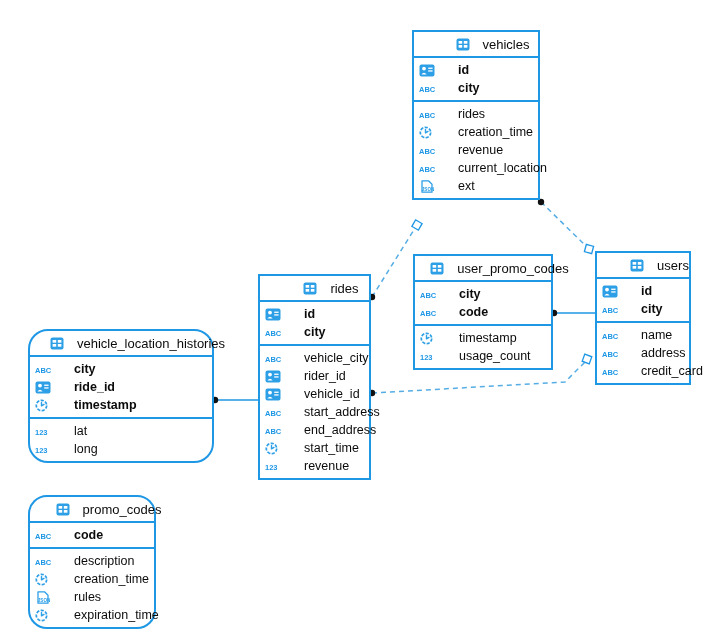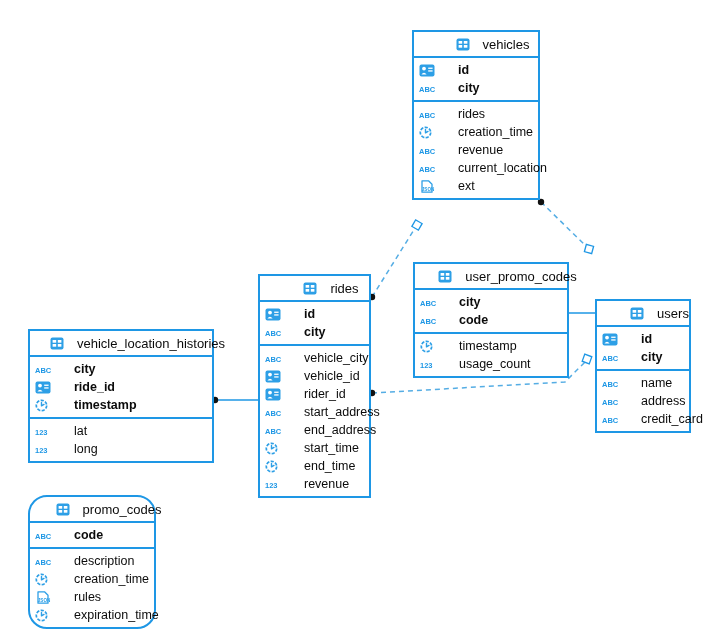--- a/index.html
+++ b/index.html
@@ -120,21 +120,21 @@
             <span class="cicon">
               <svg width="16" height="13" viewBox="0 0 16 13" xmlns="http://www.w3.org/2000/svg">
                 <path d="M3,0.8 h6.5 l3.5,3.4 v8 h-10 z" fill="#fff" stroke="#2d9fe6" stroke-width="1.3" stroke-linejoin="round"></path>
                 <text x="2.8" y="11.2" font-family="Liberation Sans,sans-serif" font-size="4.6" font-weight="bold" fill="#2d9fe6">JSON</text>
               </svg>
             </span>
             <span class="clbl">ext</span>
           </div>
         </div>
       </div>
-      <div class="table" style="left: 413px; top: 262px; width: 156px;">
+      <div class="table" style="left: 413px; top: 254px; width: 140px;">
         <div class="hdr">
           <span class="ticon">
             <svg width="16" height="13" viewBox="0 0 16 13" xmlns="http://www.w3.org/2000/svg">
               <rect x="1.5" y="0.5" width="13" height="12" rx="2" fill="#2d9fe6"></rect>
               <rect x="3.6" y="3" width="3.6" height="2.7" fill="#fff"></rect>
               <rect x="8.8" y="3" width="3.6" height="2.7" fill="#fff"></rect>
               <rect x="3.6" y="7" width="3.6" height="2.7" fill="#fff"></rect>
               <rect x="8.8" y="7" width="3.6" height="2.7" fill="#fff"></rect>
             </svg>
           </span>
@@ -171,21 +171,21 @@
           <div class="row">
             <span class="cicon">
               <svg width="16" height="13" viewBox="0 0 16 13" xmlns="http://www.w3.org/2000/svg">
                 <text x="0" y="9.5" font-family="Liberation Sans,sans-serif" font-size="7.5" font-weight="bold" fill="#1e97e5">123</text>
               </svg>
             </span>
             <span class="clbl">usage_count</span>
           </div>
         </div>
       </div>
-      <div class="table" style="left: 595px; top: 251px; width: 96px; margin-top: 48px;">
+      <div class="table" style="left: 595px; top: 251px; width: 96px;">
         <div class="hdr">
           <span class="ticon">
             <svg width="16" height="13" viewBox="0 0 16 13" xmlns="http://www.w3.org/2000/svg">
               <rect x="1.5" y="0.5" width="13" height="12" rx="2" fill="#2d9fe6"></rect>
               <rect x="3.6" y="3" width="3.6" height="2.7" fill="#fff"></rect>
               <rect x="8.8" y="3" width="3.6" height="2.7" fill="#fff"></rect>
               <rect x="3.6" y="7" width="3.6" height="2.7" fill="#fff"></rect>
               <rect x="8.8" y="7" width="3.6" height="2.7" fill="#fff"></rect>
             </svg>
           </span>
@@ -287,37 +287,37 @@
           <div class="row">
             <span class="cicon">
               <svg width="16" height="13" viewBox="0 0 16 13" xmlns="http://www.w3.org/2000/svg">
                 <rect x="0.5" y="0.5" width="15" height="12" rx="2" fill="#2d9fe6"></rect>
                 <circle cx="5" cy="4.6" r="1.9" fill="#fff"></circle>
                 <path d="M2.4,10.4 Q5,7.2 7.6,10.4 Z" fill="#fff"></path>
                 <rect x="9.2" y="3.6" width="4.4" height="1.3" fill="#fff"></rect>
                 <rect x="9.2" y="6.3" width="4.4" height="1.3" fill="#fff"></rect>
               </svg>
             </span>
+            <span class="clbl">rider_id</span>
+          </div>
+          <div class="row">
+            <span class="cicon">
+              <svg width="16" height="13" viewBox="0 0 16 13" xmlns="http://www.w3.org/2000/svg">
+                <rect x="0.5" y="0.5" width="15" height="12" rx="2" fill="#2d9fe6"></rect>
+                <circle cx="5" cy="4.6" r="1.9" fill="#fff"></circle>
+                <path d="M2.4,10.4 Q5,7.2 7.6,10.4 Z" fill="#fff"></path>
+                <rect x="9.2" y="3.6" width="4.4" height="1.3" fill="#fff"></rect>
+                <rect x="9.2" y="6.3" width="4.4" height="1.3" fill="#fff"></rect>
+              </svg>
+            </span>
             <span class="clbl">vehicle_id</span>
           </div>
           <div class="row">
             <span class="cicon">
               <svg width="16" height="13" viewBox="0 0 16 13" xmlns="http://www.w3.org/2000/svg">
-                <rect x="0.5" y="0.5" width="15" height="12" rx="2" fill="#2d9fe6"></rect>
-                <circle cx="5" cy="4.6" r="1.9" fill="#fff"></circle>
-                <path d="M2.4,10.4 Q5,7.2 7.6,10.4 Z" fill="#fff"></path>
-                <rect x="9.2" y="3.6" width="4.4" height="1.3" fill="#fff"></rect>
-                <rect x="9.2" y="6.3" width="4.4" height="1.3" fill="#fff"></rect>
-              </svg>
-            </span>
-            <span class="clbl">rider_id</span>
-          </div>
-          <div class="row">
-            <span class="cicon">
-              <svg width="16" height="13" viewBox="0 0 16 13" xmlns="http://www.w3.org/2000/svg">
                 <text x="0" y="9.5" font-family="Liberation Sans,sans-serif" font-size="7.5" font-weight="bold" fill="#1e97e5">ABC</text>
               </svg>
             </span>
             <span class="clbl">start_address</span>
           </div>
           <div class="row">
             <span class="cicon">
               <svg width="16" height="13" viewBox="0 0 16 13" xmlns="http://www.w3.org/2000/svg">
                 <text x="0" y="9.5" font-family="Liberation Sans,sans-serif" font-size="7.5" font-weight="bold" fill="#1e97e5">ABC</text>
               </svg>
@@ -329,37 +329,28 @@
               <svg width="16" height="13" viewBox="0 0 16 13" xmlns="http://www.w3.org/2000/svg">
                 <circle cx="6.5" cy="6.5" r="5.2" fill="#fff" stroke="#2d9fe6" stroke-width="1.7" stroke-dasharray="3.2 1.4"></circle>
                 <path d="M6.5,6.8 L6.5,3.4 M6.5,6.8 L9,5.4" stroke="#2d9fe6" stroke-width="1.4" fill="none" stroke-linecap="round"></path>
               </svg>
             </span>
             <span class="clbl">start_time</span>
           </div>
           <div class="row">
             <span class="cicon">
               <svg width="16" height="13" viewBox="0 0 16 13" xmlns="http://www.w3.org/2000/svg">
-                <circle cx="6.5" cy="6.5" r="5.2" fill="#fff" stroke="#2d9fe6" stroke-width="1.7" stroke-dasharray="3.2 1.4"></circle>
-                <path d="M6.5,6.8 L6.5,3.4 M6.5,6.8 L9,5.4" stroke="#2d9fe6" stroke-width="1.4" fill="none" stroke-linecap="round"></path>
-              </svg>
-            </span>
-            <span class="clbl">end_time</span>
-          </div>
-          <div class="row">
-            <span class="cicon">
-              <svg width="16" height="13" viewBox="0 0 16 13" xmlns="http://www.w3.org/2000/svg">
                 <text x="0" y="9.5" font-family="Liberation Sans,sans-serif" font-size="7.5" font-weight="bold" fill="#1e97e5">123</text>
               </svg>
             </span>
             <span class="clbl">revenue</span>
           </div>
         </div>
       </div>
-      <div class="table" style="left: 28px; top: 329px; width: 186px;">
+      <div class="table" style="left: 28px; top: 329px; width: 186px; border-radius: 20px;">
         <div class="hdr">
           <span class="ticon">
             <svg width="16" height="13" viewBox="0 0 16 13" xmlns="http://www.w3.org/2000/svg">
               <rect x="1.5" y="0.5" width="13" height="12" rx="2" fill="#2d9fe6"></rect>
               <rect x="3.6" y="3" width="3.6" height="2.7" fill="#fff"></rect>
               <rect x="8.8" y="3" width="3.6" height="2.7" fill="#fff"></rect>
               <rect x="3.6" y="7" width="3.6" height="2.7" fill="#fff"></rect>
               <rect x="8.8" y="7" width="3.6" height="2.7" fill="#fff"></rect>
             </svg>
           </span>

